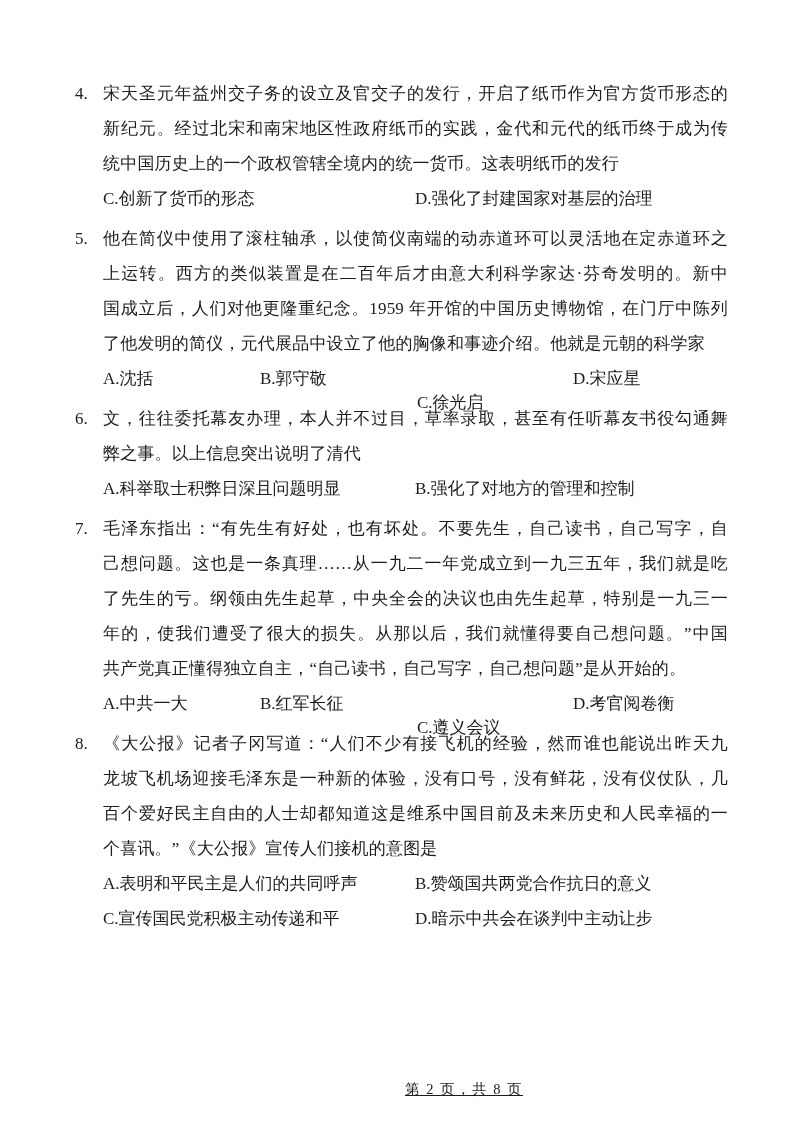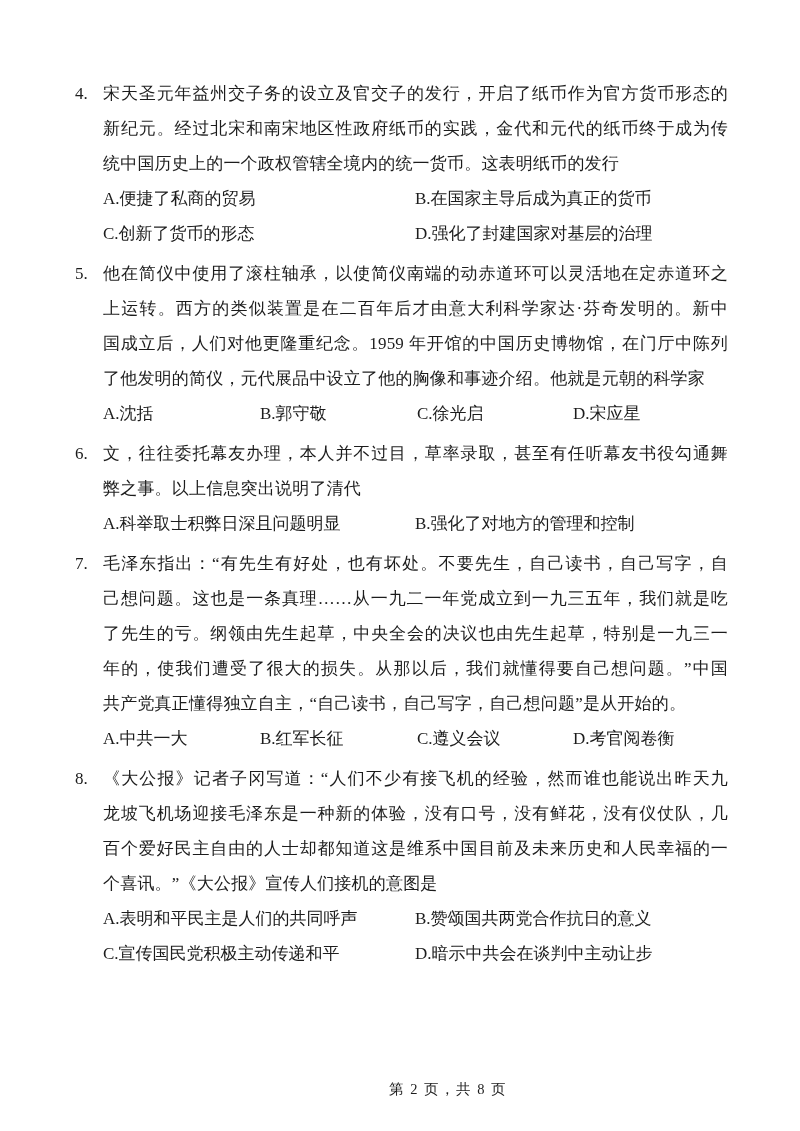--- a/index.html
+++ b/index.html
@@ -34,46 +34,42 @@
     text-justify: inter-ideograph;
   }
   .row { position: relative; height: 35px; line-height: 35px; }
   .opt { position: absolute; top: 0; white-space: nowrap; }
   
   .c2-0 { left: 0; }
   .c2-1 { left: 312px; }
   
   .c4-0 { left: 0; }
   .c4-1 { left: 157px; }
-  .c4-2 { left: 314px; }
+  .c4-2 { left: 314px; margin-top: 24px; }
   .c4-3 { left: 470px; }
   .footer {
     position: absolute;
     left: 0; top: 1080px; width: 800px;
     text-align: center;
     font-size: 14.5px;
     letter-spacing: 1.5px;
   }
-  .footer span { position: relative; left: 48px; }
+  .footer span { position: relative; left: 64px; text-decoration: underline; }
 </style>
 </head>
 <body>
 
 <div class="page">
   <div class="content">
 
     <section class="q">
       <span class="qnum">4.</span>
       <div class="line full">宋天圣元年益州交子务的设立及官交子的发行，开启了纸币作为官方货币形态的</div>
       <div class="line full">新纪元。经过北宋和南宋地区性政府纸币的实践，金代和元代的纸币终于成为传</div>
       <div class="line">统中国历史上的一个政权管辖全境内的统一货币。这表明纸币的发行</div>
-      <div class="row">
-        <span class="opt c2-0">A.便捷了私商的贸易</span>
-        <span class="opt c2-1">B.在国家主导后成为真正的货币</span>
-      </div>
       <div class="row">
         <span class="opt c2-0">C.创新了货币的形态</span>
         <span class="opt c2-1">D.强化了封建国家对基层的治理</span>
       </div>
     </section>
 
     <section class="q">
       <span class="qnum">5.</span>
       <div class="line full">他在简仪中使用了滚柱轴承，以使简仪南端的动赤道环可以灵活地在定赤道环之</div>
       <div class="line full">上运转。西方的类似装置是在二百年后才由意大利科学家达·芬奇发明的。新中</div>

